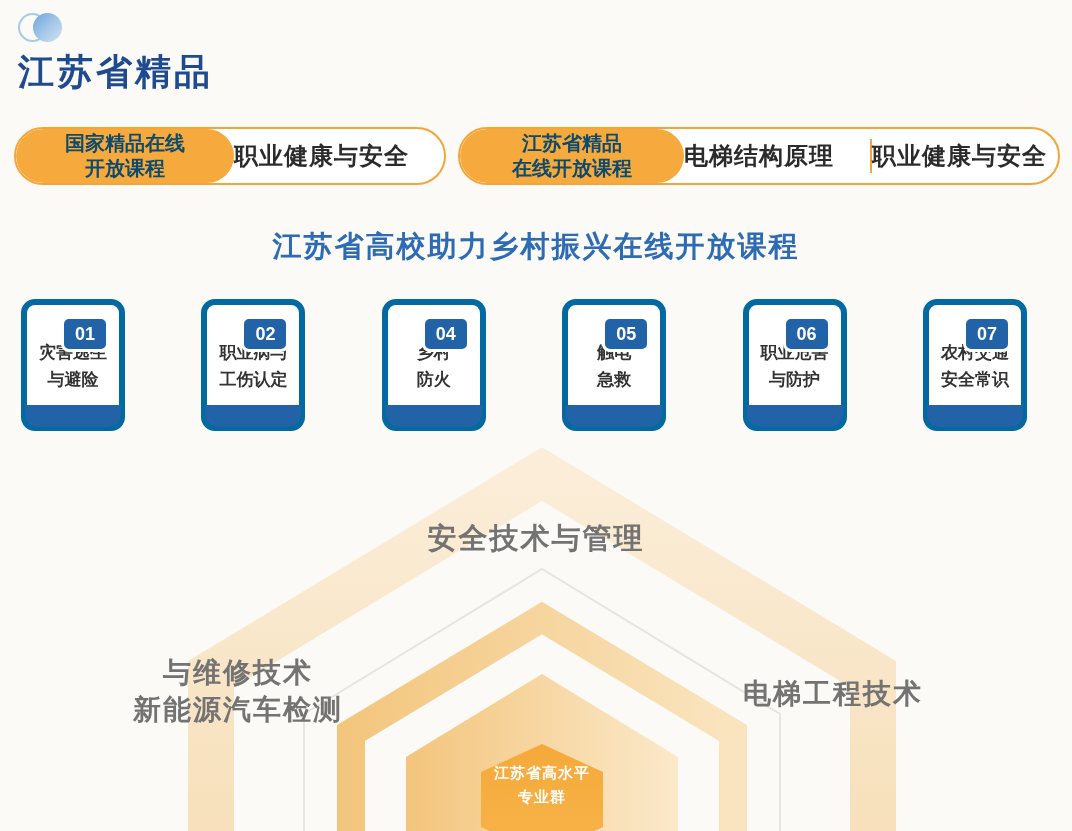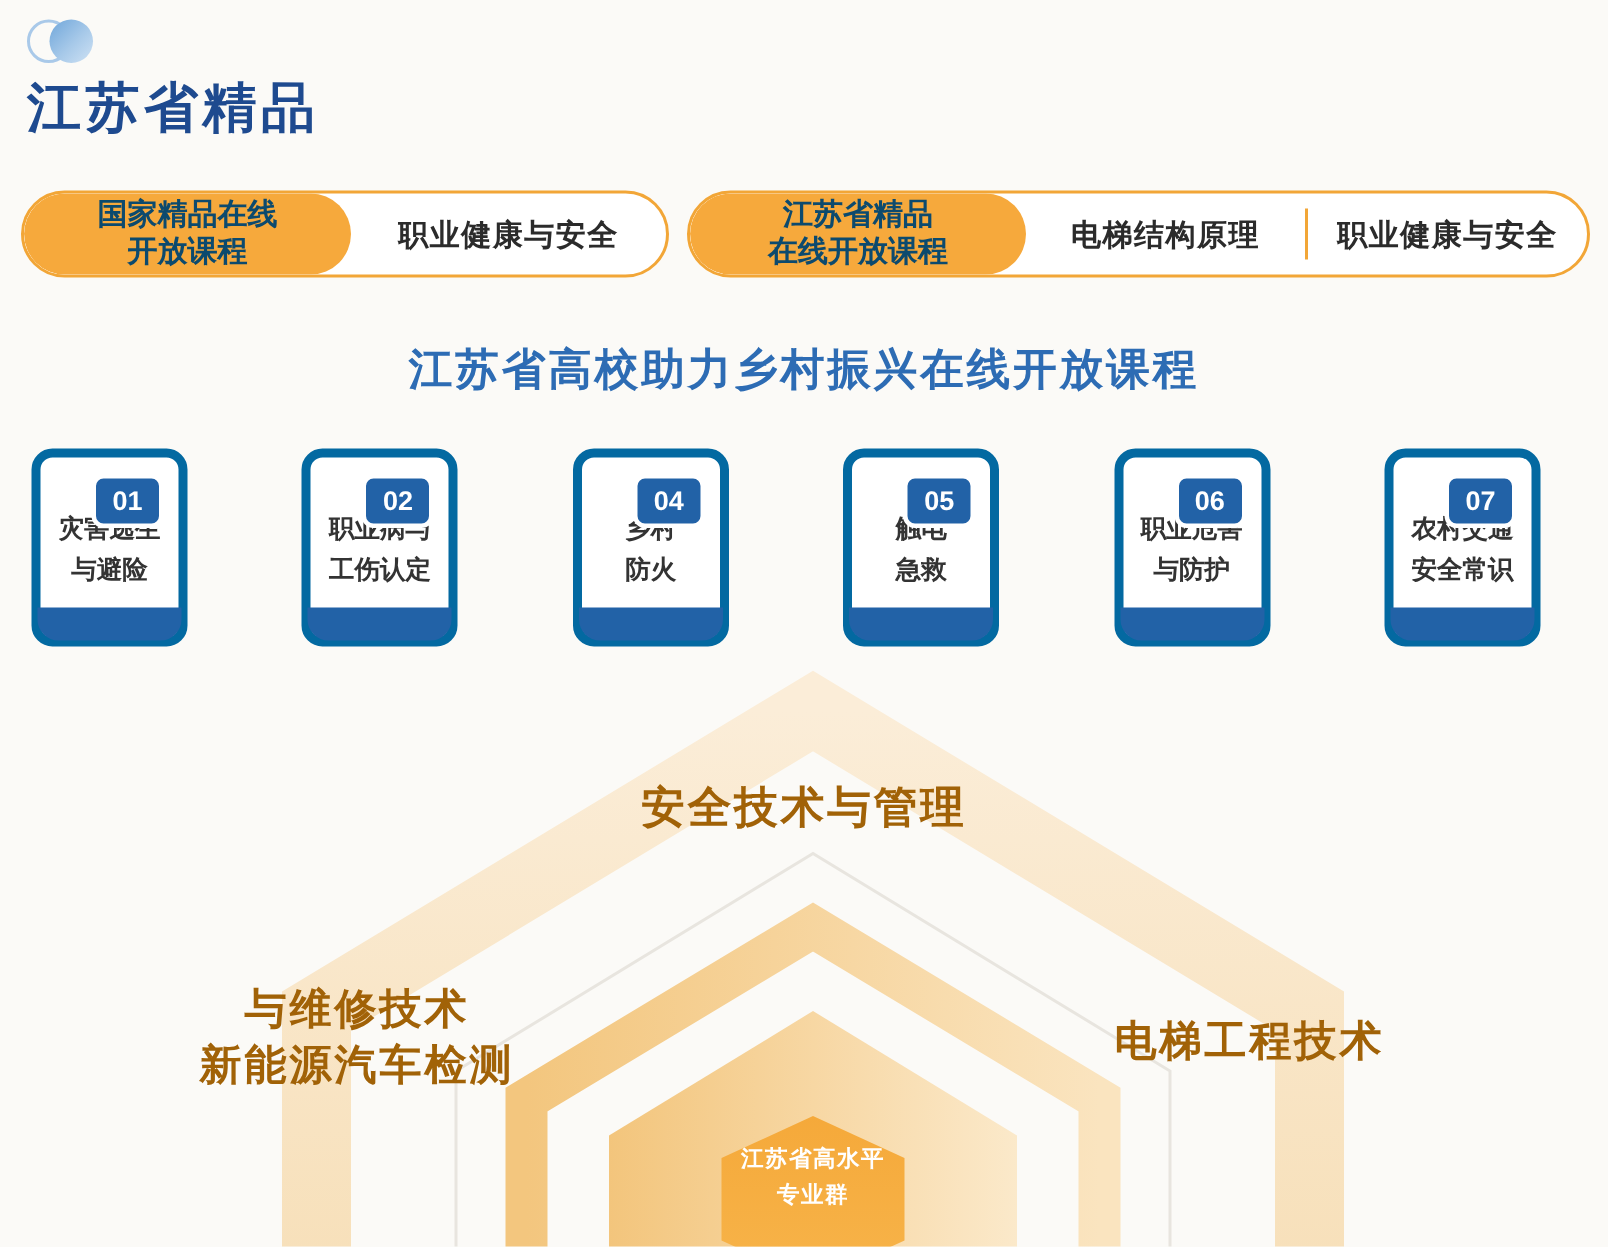--- a/index.html
+++ b/index.html
@@ -45,22 +45,22 @@
     color:#0c4a6e; font-weight:bold; font-size:20px; line-height:1.25;
     display:flex; flex-direction:column; justify-content:center; align-items:center;
     flex:0 0 auto;
   }
   .banner-1 .tag { width:218px; }
   .banner-2 .tag { width:224px; }
   .banner .courses {
     flex:1; display:flex; align-items:center; justify-content:space-around;
   }
   .banner .course {
-    flex:1; text-align:center;
-    font-size:20px; font-weight:bold; color:#2B2B2B; letter-spacing:1px;font-family:Liberation Serif, serif;
+    flex:1; 
+    font-size:24px; font-weight:bold; color:#2B2B2B; letter-spacing:1px;font-family:Liberation Serif, serif;
   }
   .banner .vdivider {
     width:2px; height:34px; background:#F2A637; flex:0 0 auto;
   }
 
   
   .section-heading {
     margin-top:42px; text-align:center;
     font-size:29px; font-weight:bold; color:#2D6CB4; letter-spacing:2px;
   }
@@ -91,21 +91,21 @@
   }
   .card-footer {
     position:absolute; left:-2px; right:-2px; bottom:-2px; height:22px;
     background:#2262A7; border-radius:0 0 14px 14px;
   }
 
   
   .pyramid { position:relative; width:1072px; height:441px; margin-top:0; }
   .pyramid svg { position:absolute; left:0; top:0; }
   .pyr-label {
-    position:absolute; color:#a16207; font-weight:bold; text-align:center;
+    position:absolute; color:#737373; font-weight:bold; text-align:center;
     letter-spacing:2px;
   }
   .pyr-top   { left:0; right:0; top:88px;  font-size:29px; }
   .pyr-left  { left:88px; width:300px; top:224px; font-size:28px; line-height:1.32; }
   .pyr-right { left:688px; width:290px; top:244px; font-size:28px; }
   .hex-label {
     position:absolute; left:476px; width:132px; top:330px;
     color:#FFFFFF; font-weight:bold; font-size:15px; line-height:1.6;
     text-align:center; letter-spacing:1px;
   }

